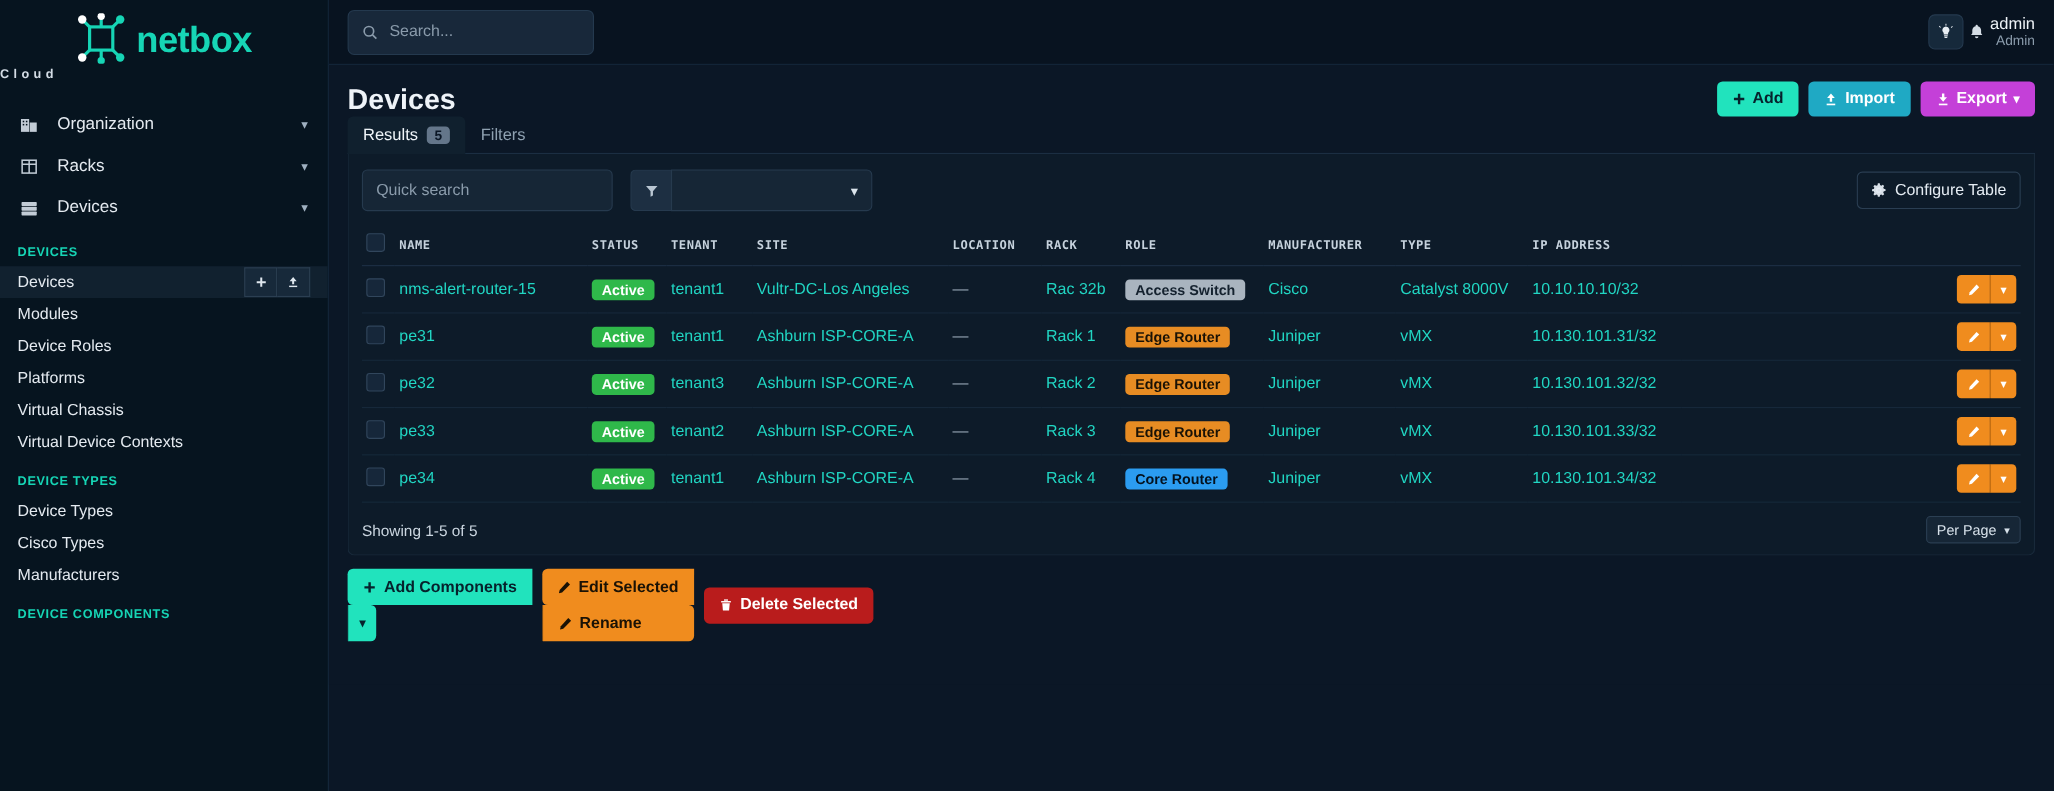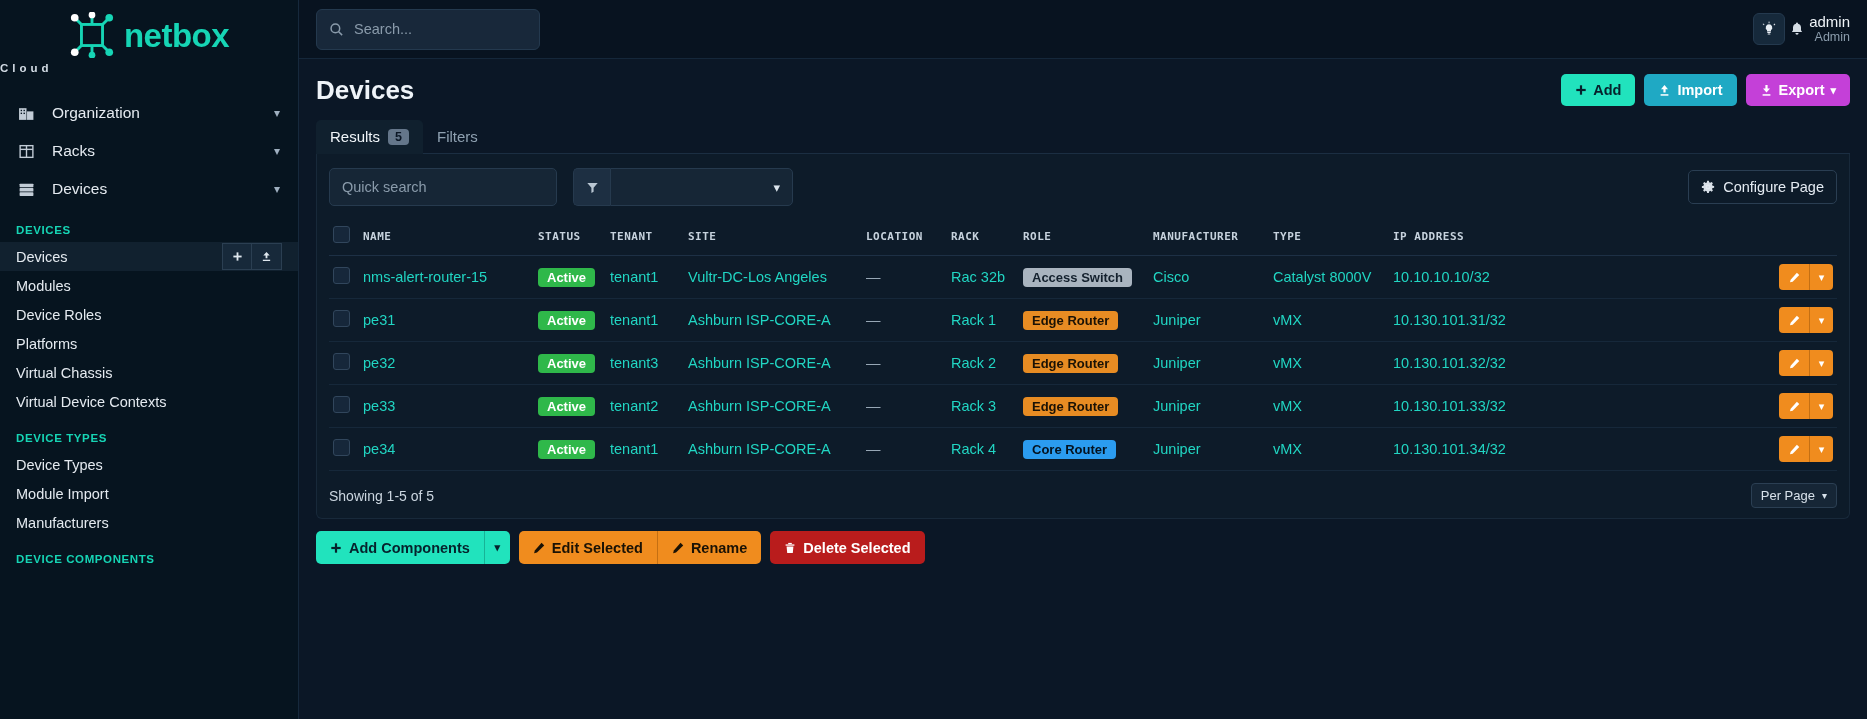--- a/index.html
+++ b/index.html
@@ -98,21 +98,21 @@
     height: 32px; border-radius: 5px; border: none; cursor: pointer;
     display: flex; align-items: center; gap: 6px;
     padding: 0 14px; font-size: 14.5px; font-weight: bold;
     font-family: "Liberation Sans", sans-serif;
   }
   .btn-add { background: #21e3bd; color: #06222c; }
   .btn-import { background: #1fa9c4; color: #fff; }
   .btn-export { background: #c440d8; color: #fff; }
 
   
-  .tabs { display: flex; padding: 0 17px; margin-top: 14px; position: relative; }
+  .tabs { display: flex; padding: 0 17px; position: relative; }
   .tabs:after {
     content: ""; position: absolute; left: 17px; right: 17px; bottom: 0;
     height: 1px; background: #1b2e42;
   }
   .tab {
     padding: 8px 14px 9px; font-size: 15px; color: #8fa1b1; cursor: pointer;
     display: flex; align-items: center; gap: 8px; border-radius: 5px 5px 0 0;
     position: relative; z-index: 2;
   }
   .tab.active { background: #10202e; color: #f0f5f9; }
@@ -210,21 +210,21 @@
     display: flex; align-items: center; gap: 7px; padding: 0 14px;
     font-size: 14.5px; font-weight: bold; font-family: "Liberation Sans", sans-serif;
   }
   .bk-add { background: #21e3bd; color: #06222c; border-radius: 5px 0 0 5px; }
   .bk-add-c { background: #21e3bd; color: #06222c; border-radius: 0 5px 5px 0;
               border-left: 1px solid #17b396; width: 26px; justify-content: center; padding: 0; }
   .bk-edit { background: #f08c1e; color: #1a1205; border-radius: 5px 0 0 5px; }
   .bk-ren { background: #f08c1e; color: #1a1205; border-radius: 0 5px 5px 0;
             border-left: 1px solid #c46f12; }
   .bk-del { background: #b91c1c; color: #fff; }
-  .grp { display: flex; }
+  .grp { display: flex; flex-direction: column; }
   svg { display: block; }
 </style>
 </head>
 <body>
 
 <div class="app">
 
   <aside class="sidebar">
     <div class="brand">
       <div class="brand-row">
@@ -321,21 +321,21 @@
       </div>
     <div class="sub-row">
         <span class="sublbl">Virtual Device Contexts</span>
       </div>
 
     <div class="sec-head">DEVICE TYPES</div>
     <div class="sub-row">
         <span class="sublbl">Device Types</span>
       </div>
     <div class="sub-row">
-        <span class="sublbl">Module Import</span>
+        <span class="sublbl">Cisco Types</span>
       </div>
     <div class="sub-row">
         <span class="sublbl">Manufacturers</span>
       </div>
 
     <div class="sec-head">DEVICE COMPONENTS</div>
   </aside>
 
   <section class="main">
 
@@ -432,21 +432,21 @@
             <span style="font-size:13px;">▾</span>
           </span>
         </div>
         <button class="cfg-btn">
           <span>
             <svg width="14" height="14" viewBox="0 0 16 16" fill="currentColor">
               <path d="M8 5.2a2.8 2.8 0 1 0 0 5.6 2.8 2.8 0 0 0 0-5.6zm0 4.2a1.4 1.4 0 1 1 0-2.8 1.4 1.4 0 0 1 0 2.8z"></path>
               <path d="M7 0.8h2l.3 1.8 1.3.6 1.6-1 1.4 1.4-1 1.6.6 1.3 1.8.3v2l-1.8.3-.6 1.3 1 1.6-1.4 1.4-1.6-1-1.3.6-.3 1.8H7l-.3-1.8-1.3-.6-1.6 1-1.4-1.4 1-1.6-.6-1.3L1 9v-2l1.8-.3.6-1.3-1-1.6 1.4-1.4 1.6 1 1.3-.6z" fill-opacity="0.95"></path>
             </svg>
           </span>
-          <span>Configure Page</span>
+          <span>Configure Table</span>
         </button>
       </div>
 
       <table>
         <thead>
           <tr>
             <th style="width:30px;">
               <span class="cbx"></span>
             </th>
             <th style="width:175px;">NAME</th>

